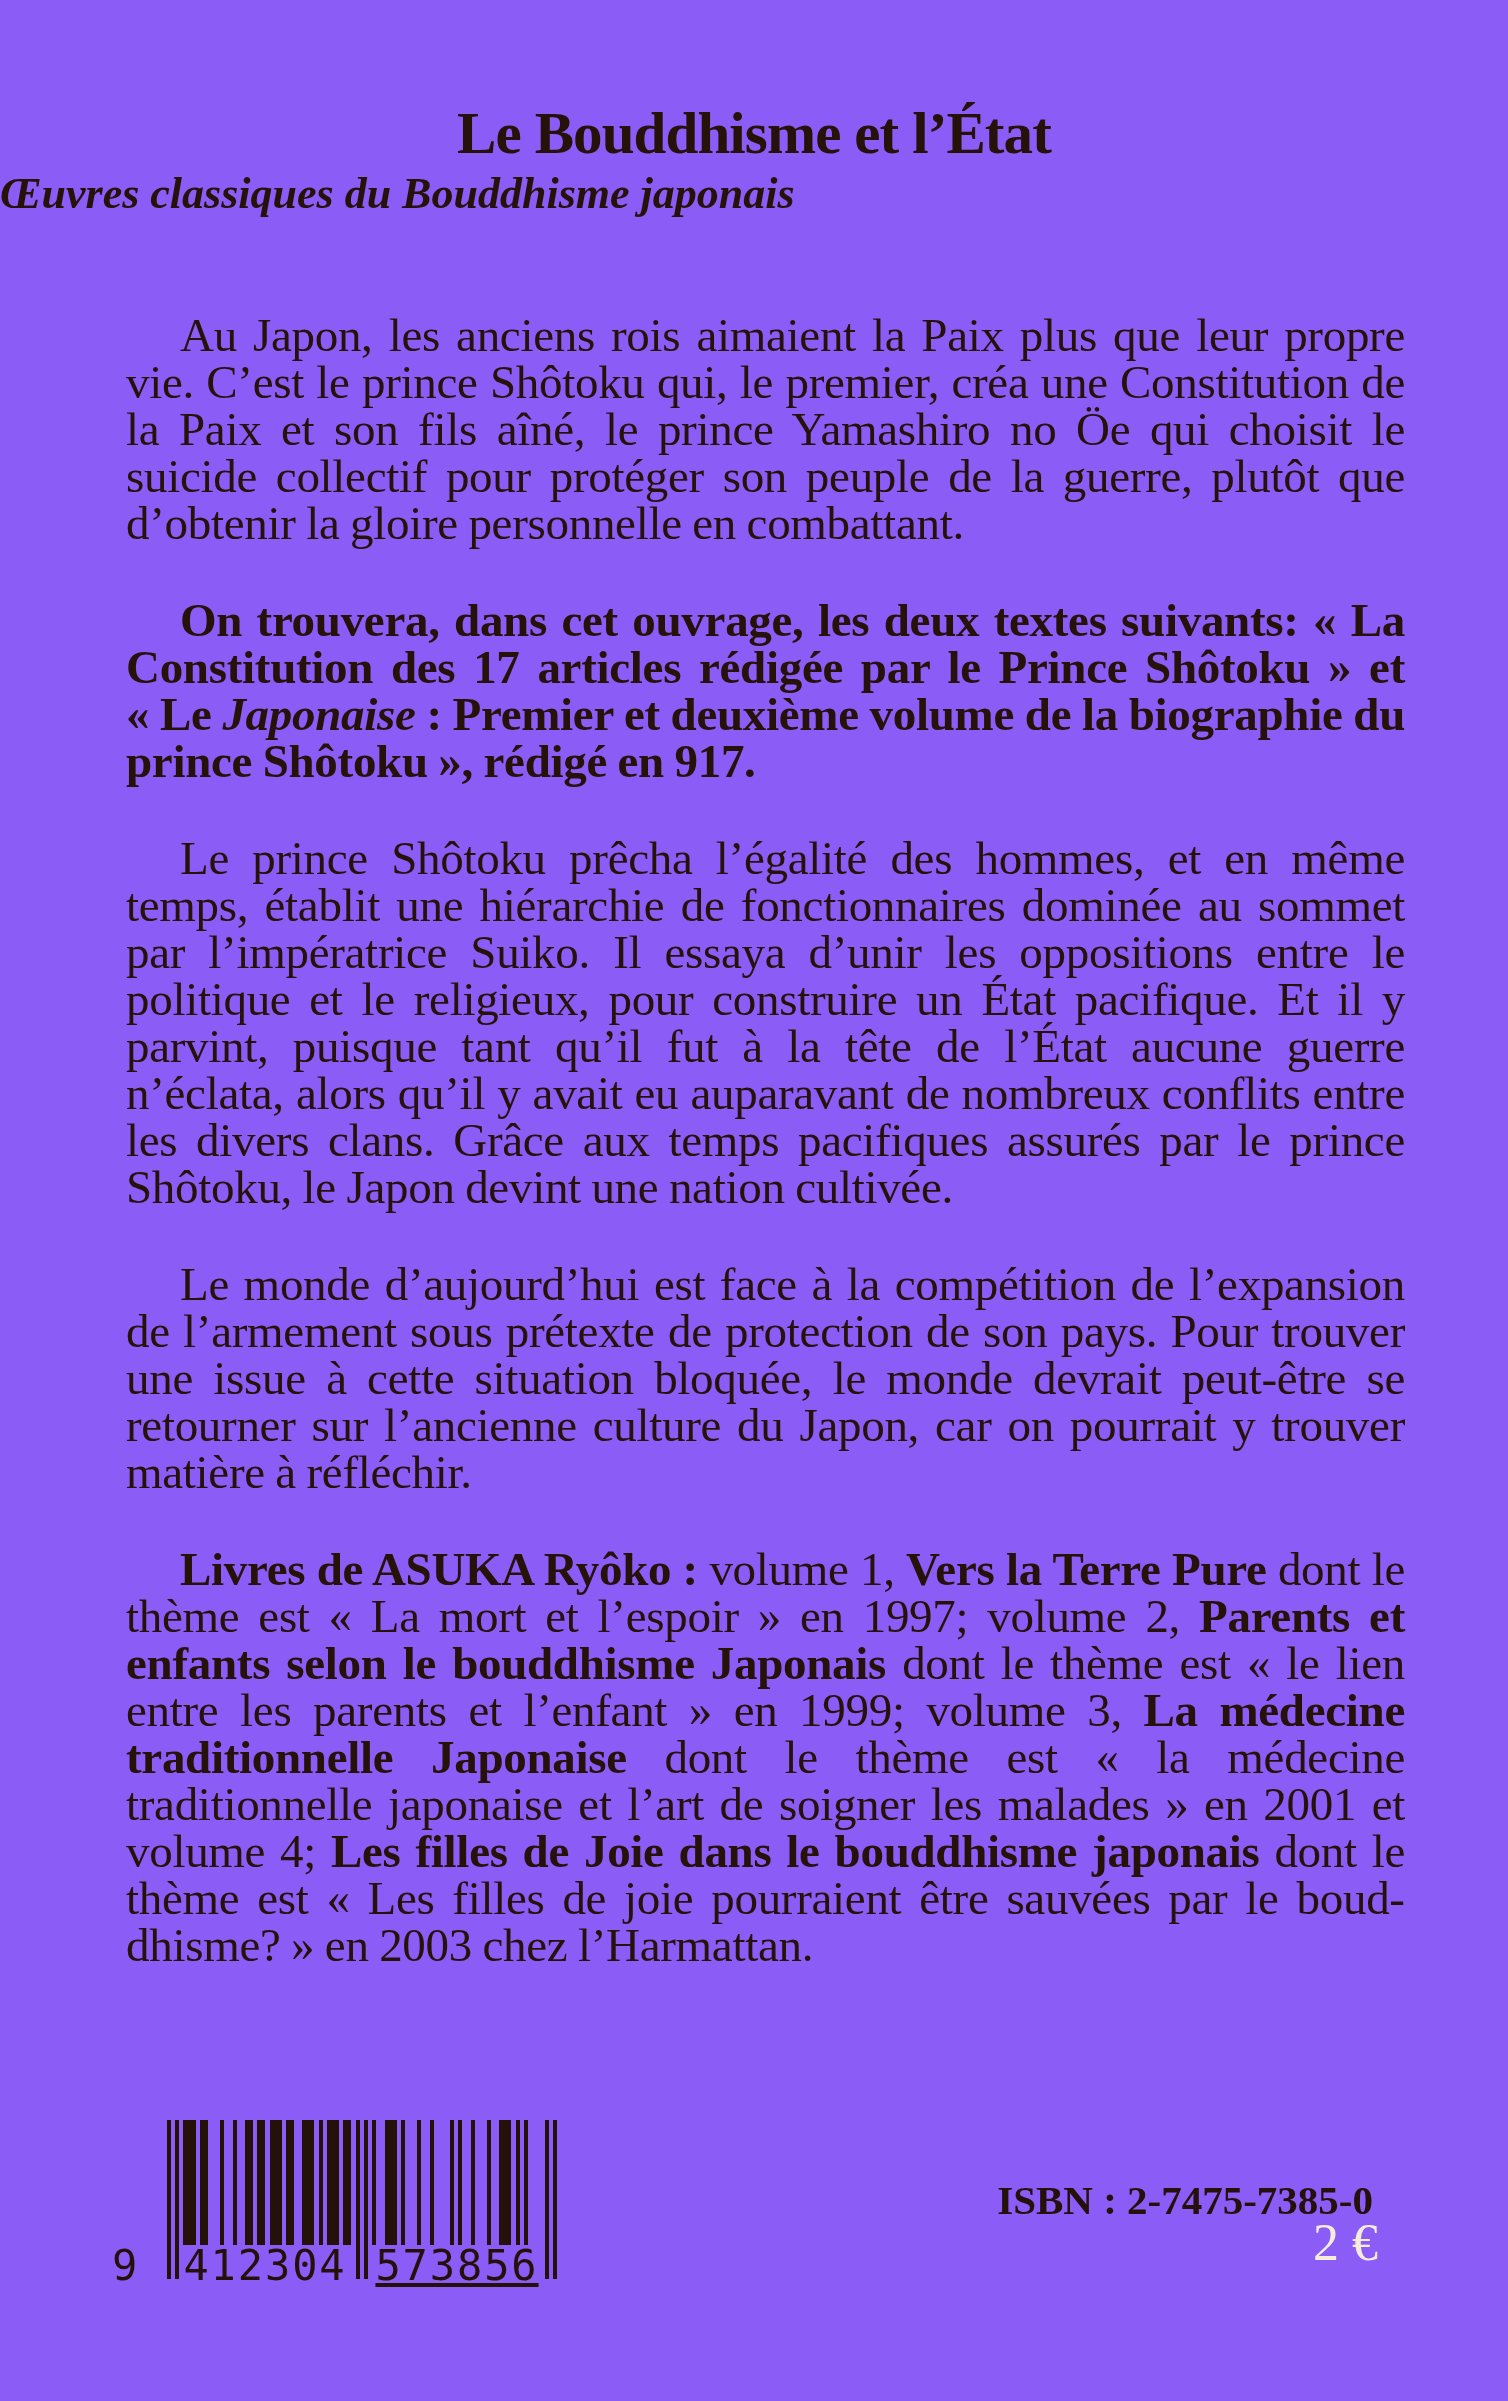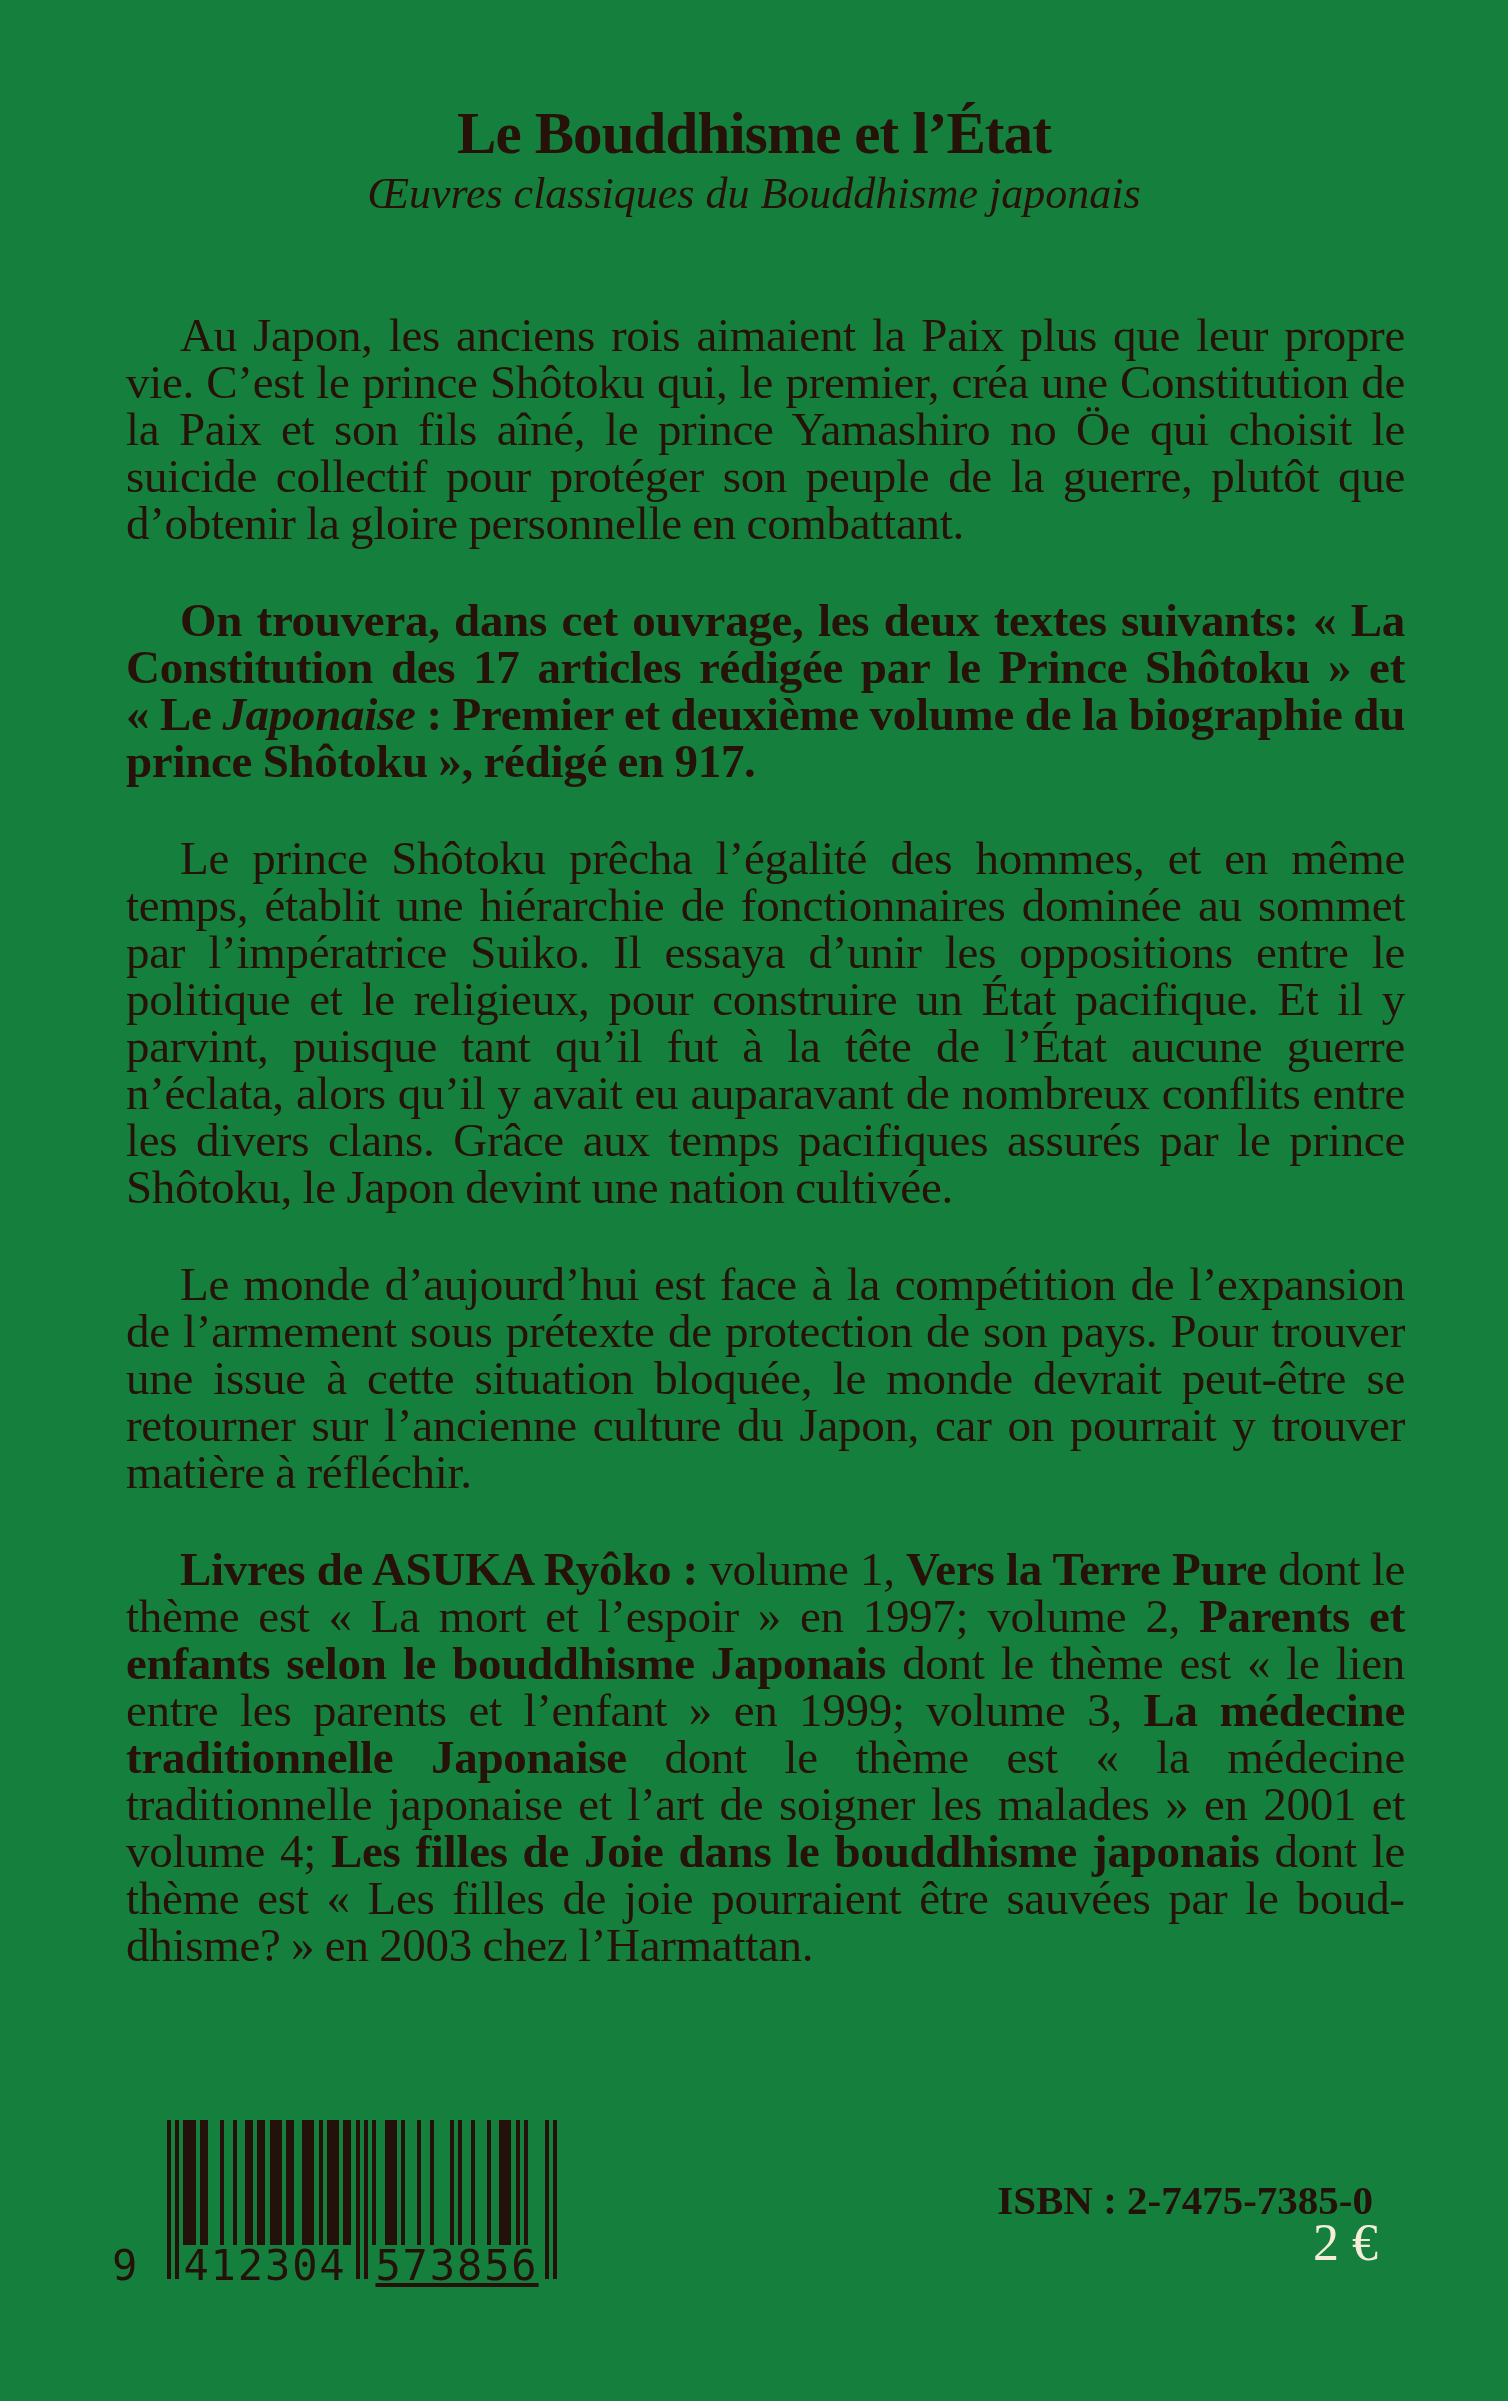--- a/index.html
+++ b/index.html
@@ -19,22 +19,22 @@
   .title {
     position: absolute; top: 100px; left: 0; width: 100%;
     margin: 0;
     text-align: center;
     font-size: 59px; font-weight: bold; line-height: 66px;
     letter-spacing: -0.9px;
   }
   .subtitle {
     position: absolute; top: 167px; left: 0; width: 100%;
     margin: 0;
-    text-align: center;
-    font-size: 44px; font-weight: normal; font-style: italic; line-height: 53px;
+    text-align: left;
+    font-size: 44px; font-weight: bold; font-style: italic; line-height: 53px;
   }
 
   
   .body-text {
     position: absolute; top: 312px; left: 126px; width: 1279px;
   }
   .body-text p {
     margin: 0 0 50px 0;
     font-size: 47px; line-height: 47px;
     text-align: justify;
@@ -79,21 +79,21 @@
   .price {
     position: absolute; top: 2214px; right: 130px;
     font-size: 52px; line-height: 57px;
     color: #f5edda;
     white-space: nowrap;
   }
 </style>
 </head>
 <body>
 
-<div class="cover" style="background: #15803d; color: rgb(38, 18, 9);">
+<div class="cover" style="background: #8b5cf6; color: rgb(38, 18, 9);">
 
   <h1 class="title">Le Bouddhisme et l’État</h1>
 
   <h2 class="subtitle">Œuvres classiques du Bouddhisme japonais</h2>
 
   <main class="body-text" id="paragraphs">
       <p><span>Au Japon, les anciens rois aimaient la Paix plus que leur propre vie. C’est le prince Shôtoku qui, le premier, créa une Constitution de la Paix et son fils aîné, le prince Yamashiro no Öe qui choisit le suicide collectif pour protéger son peuple de la guerre, plutôt que d’obtenir la gloire personnelle en combattant.</span></p>
       <p><span class="rs-b">On trouvera, dans cet ouvrage, les deux textes suivants: «&nbsp;La Constitution des 17 articles rédigée par le Prince Shôtoku&nbsp;» et «&nbsp;Le </span><span class="rs-bi">Japonaise</span><span class="rs-b"> : Premier et deuxième volume de la biographie du prince Shôtoku&nbsp;», rédigé en 917.</span></p>
       <p><span>Le prince Shôtoku prêcha l’égalité des hommes, et en même temps, établit une hiérarchie de fonctionnaires dominée au sommet par l’impératrice Suiko. Il essaya d’unir les oppositions entre le politique et le religieux, pour construire un État pacifique. Et il y parvint, puisque tant qu’il fut à la tête de l’État aucune guerre n’éclata, alors qu’il y avait eu auparavant de nombreux conflits entre les divers clans. Grâce aux temps pacifiques assurés par le prince Shôtoku, le Japon devint une nation cultivée.</span></p>
       <p><span>Le monde d’aujourd’hui est face à la compétition de l’expansion de l’armement sous prétexte de protection de son pays. Pour trouver une issue à cette situation bloquée, le monde devrait peut-être se retourner sur l’ancienne culture du Japon, car on pourrait y trouver matière à réfléchir.</span></p>

